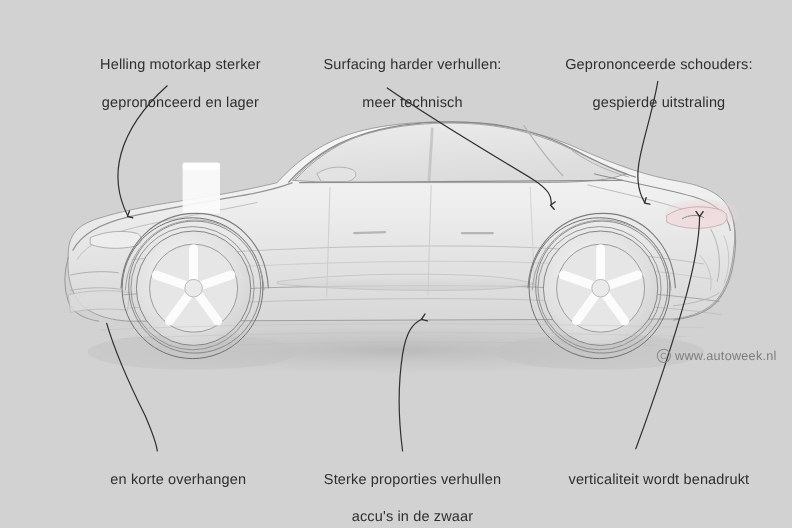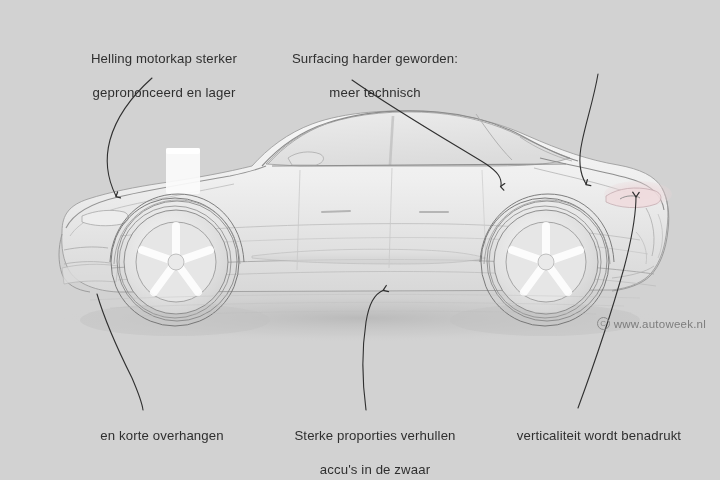--- a/index.html
+++ b/index.html
@@ -228,24 +228,28 @@
       <path d="M578,408 C592,370 610,318 624,268 C632,238 636,212 636,196" marker-end="url(#arrowheadL)"></path>
     </g>
   </svg>
 
   <div class="annotation" id="ann-hood">
     <div>Helling motorkap sterker</div>
     <div>geprononceerd en lager</div>
   </div>
 
   <div class="annotation" id="ann-surfacing">
-    <div>Surfacing harder geworden:</div>
+    <div>Surfacing harder verhullen:</div>
     <div>meer technisch</div>
   </div>
 
+  <div class="annotation" id="ann-shoulders">
+    <div>Geprononceerde schouders:</div>
+    <div>gespierde uitstraling</div>
+  </div>
 
   <div class="annotation" id="ann-proportions">
     <div>en korte overhangen</div>
   </div>
 
   <div class="annotation" id="ann-battery">
     <div>Sterke proporties verhullen</div>
     <div>accu's in de zwaar</div>
   </div>
 

